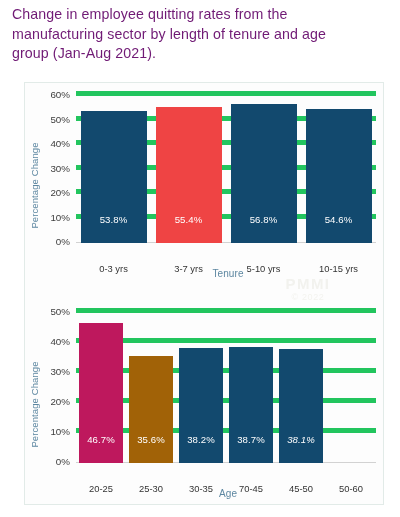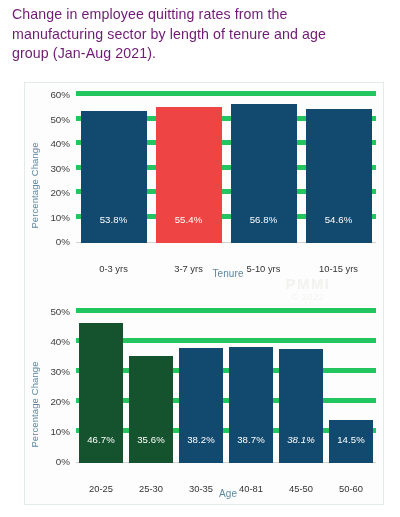--- a/index.html
+++ b/index.html
@@ -257,53 +257,50 @@
         </div>
         <div class="tick" style="bottom: 80%;">
           <div class="tick-label">40%</div>
         </div>
         <div class="tick" style="bottom: 100%;">
           <div class="tick-label">50%</div>
         </div>
       </div>
     <div class="bars">
         <div class="barcell">
-          <div class="bar" style="height: 93.4%; background: #14532d; text-align: right;">
+          <div class="bar" style="height: 93.4%; background: #be185d; text-align: right;">
             <div class="bar-value">46.7%</div>
           </div>
           <div class="cat-label">20-25</div>
         </div>
         <div class="barcell">
-          <div class="bar" style="height: 71.2%; background: #14532d;">
+          <div class="bar" style="height: 71.2%; background: #a16207;">
             <div class="bar-value">35.6%</div>
           </div>
           <div class="cat-label">25-30</div>
         </div>
         <div class="barcell">
           <div class="bar" style="height: 76.4%; background: rgb(18, 73, 110);">
             <div class="bar-value">38.2%</div>
           </div>
           <div class="cat-label">30-35</div>
         </div>
         <div class="barcell">
           <div class="bar" style="height: 77.4%; background: rgb(18, 73, 110);">
             <div class="bar-value">38.7%</div>
           </div>
-          <div class="cat-label">40-81</div>
+          <div class="cat-label">70-45</div>
         </div>
         <div class="barcell">
           <div class="bar" style="height: 76.2%; background: rgb(18, 73, 110); font-style: italic;">
             <div class="bar-value">38.1%</div>
           </div>
           <div class="cat-label">45-50</div>
         </div>
         <div class="barcell">
-          <div class="bar" style="height: 29%; background: rgb(18, 73, 110);">
-            <div class="bar-value">14.5%</div>
-          </div>
           <div class="cat-label">50-60</div>
         </div>
       </div>
   </div>
   <div class="xlabel">Age</div>
 </div>
 
 <div class="watermark">
   <div class="wm-main">PMMI</div>
   <div class="wm-sub">© 2022</div>

